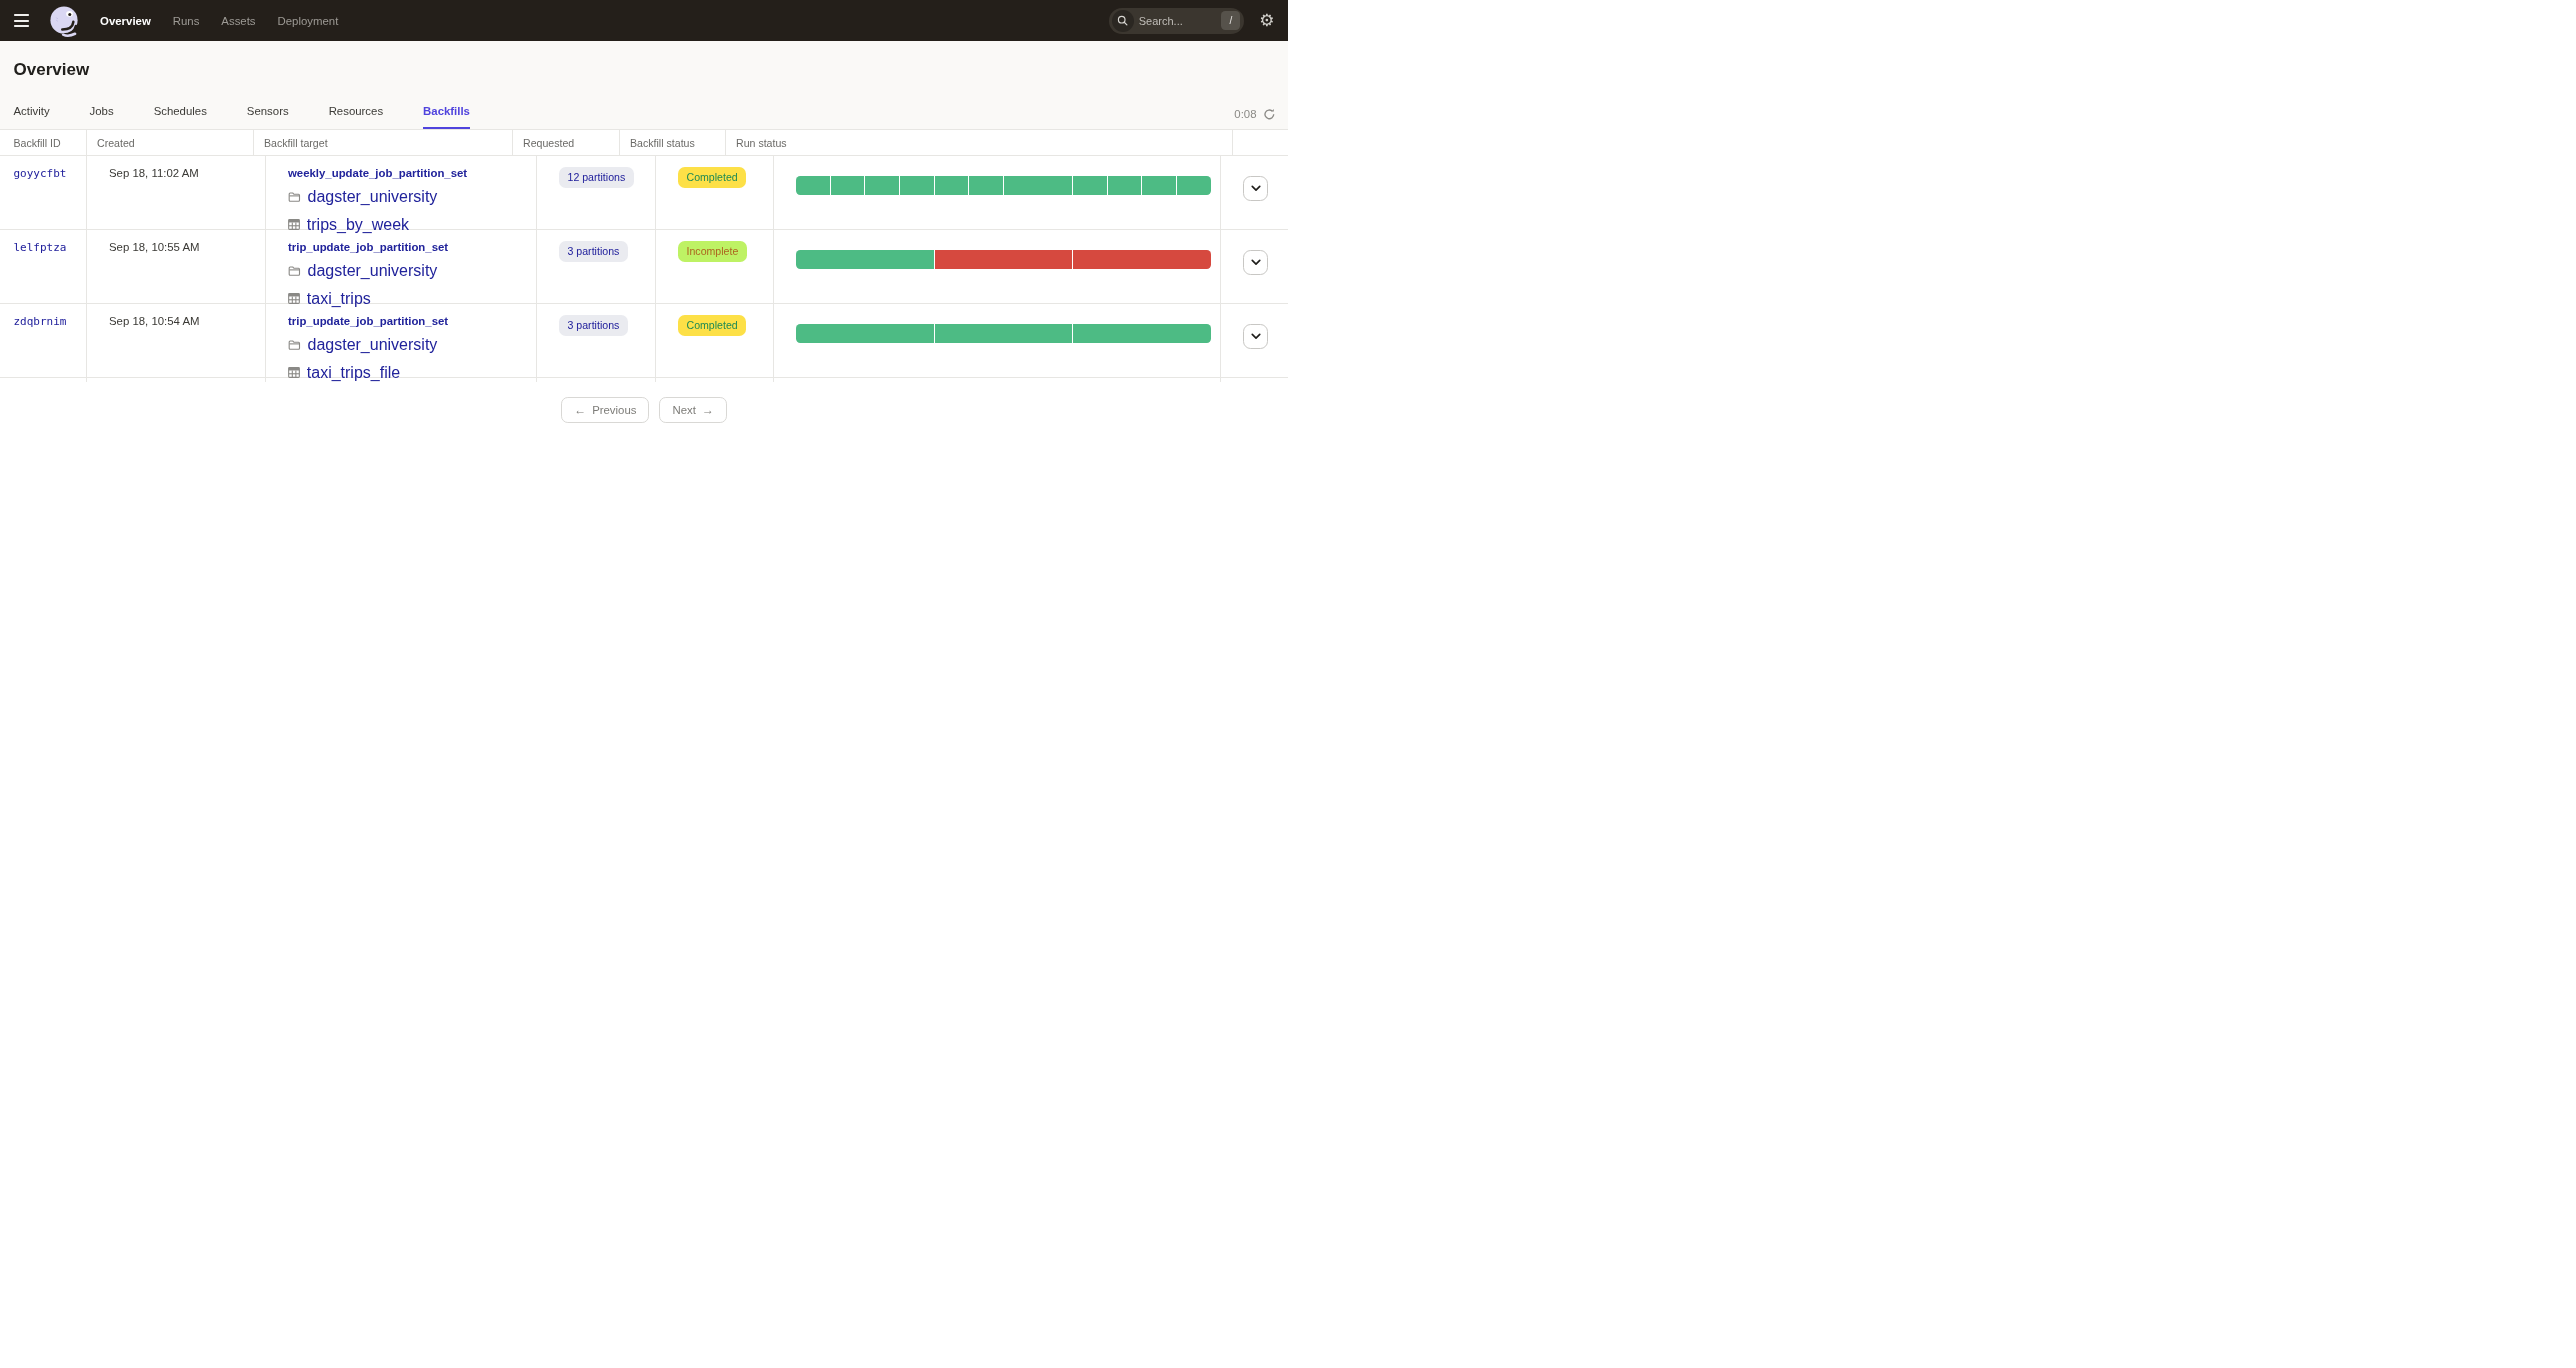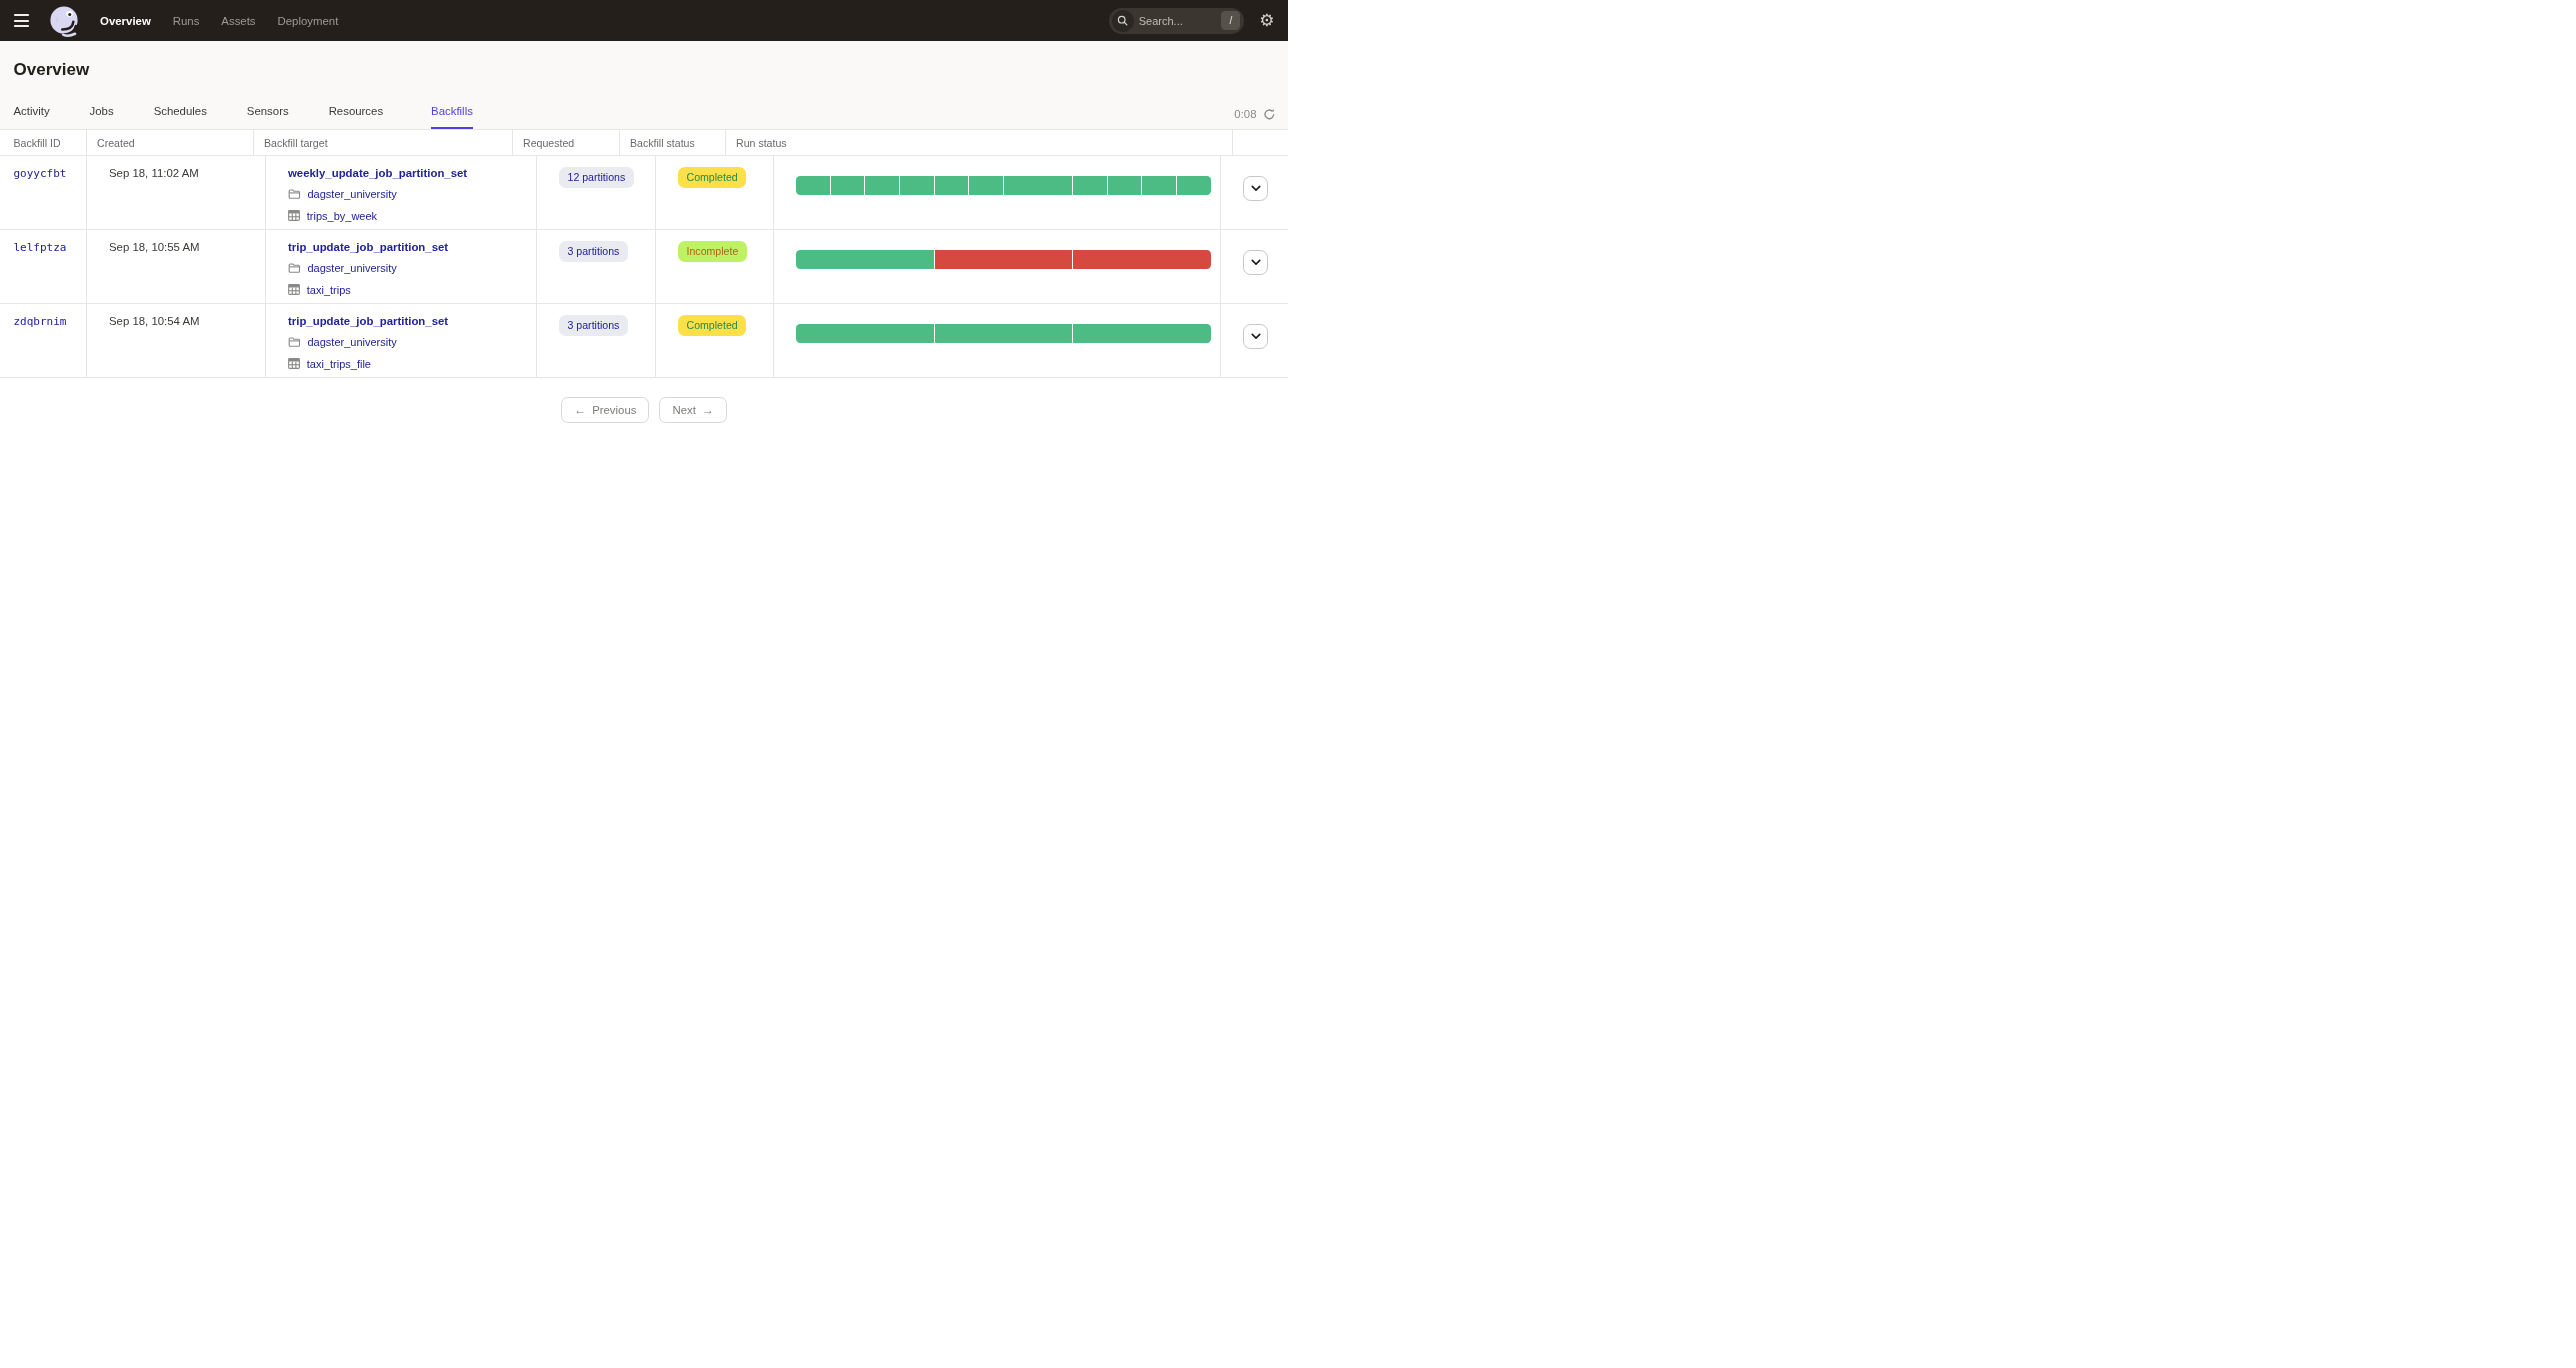--- a/index.html
+++ b/index.html
@@ -36,40 +36,40 @@
   .kbd-slash {
     margin-left:auto; width:18.6px; height:18.6px; border-radius:4.2px; background:#56524b;
     color:#e6e4e1; display:flex; align-items:center; justify-content:center; font-size:10px;
   }
   .gear { font-size:17px; color:#d0cec9; cursor:pointer; line-height:1; }
   
   .pagehead { background:#faf9f7; border-bottom:0.8px solid #e7e6e3; height:89px; position:relative; }
   .pagetitle { font-size:17px; font-weight:700; color:#21201d; padding:18.6px 0 0 13.5px; }
   .tabs { position:absolute; left:13.5px; bottom:0; display:flex; gap:40px; }
   .tab { font-size:11.4px; color:#3b3a36; padding-bottom:10px; cursor:pointer; border-bottom:2.5px solid transparent; }
-  .tab.active { color:#4f43dd; font-weight:400; border-bottom-color:#4f43dd;margin-left:8px; }
+  .tab.active { color:#4f43dd; font-weight:700; border-bottom-color:#4f43dd; }
   .refresh-area { position:absolute; right:12px; bottom:8.5px; display:flex; align-items:center; gap:6.8px; color:#8b8a86; font-size:11.4px; }
   .refresh-icon { cursor:pointer; display:flex; }
   
   .grid-row { display:grid; grid-template-columns:87px 167px 259px 107px 106px 1fr 55px; }
   .thead { border-bottom:0.8px solid #e7e6e3; }
   .thead .cell { height:25px; display:flex; align-items:center; color:#6b6a67; font-size:10.6px; }
   .cell { padding-left:10px; border-right:0.8px solid #e7e6e3; }
   .cell:first-child { padding-left:13.5px; }
   .cell:last-child { border-right:none; }
   .trow { border-bottom:0.8px solid #e7e6e3; height:74px;gap:12px; }
   .trow .cell { padding-top:11px; }
   .mono-id {
     font-family:"DejaVu Sans Mono", monospace; font-size:11px; color:#21209c;
     text-decoration:none; cursor:pointer;
   }
   .created { color:#3a3935; font-size:11.4px; }
   .target-title { font-size:11.4px; font-weight:700; color:#21239b; text-decoration:none; cursor:pointer; display:inline-block; }
   .tagline { display:flex; align-items:center; gap:6.8px; margin-top:9.3px; }
-  .tagline a { font-size:11px; color:#21239b; text-decoration:none; cursor:pointer;text-align:center; }
+  .tagline a { font-size:16px; color:#21239b; text-decoration:none; cursor:pointer;text-align:center; }
   .badge {
     display:inline-block; padding:4.2px 8.5px; border-radius:6.8px; font-size:10.6px; line-height:1.2;
   }
   .badge-neutral { background:#eaebf0; color:#21209c; }
   .badge-success { background:#fde047; color:#1e8a54; }
   .badge-warning { background:#bef264; color:#ac661f; }
   .runbar { display:flex; gap:0.8px; height:18.6px; margin-top:9.3px; margin-right:9.3px; border-radius:4.2px; overflow:hidden; }
   .seg { flex:1; cursor:pointer; }
   .seg.success { background:#4dbb84; }
   .seg.failure { background:#d6493f; }

